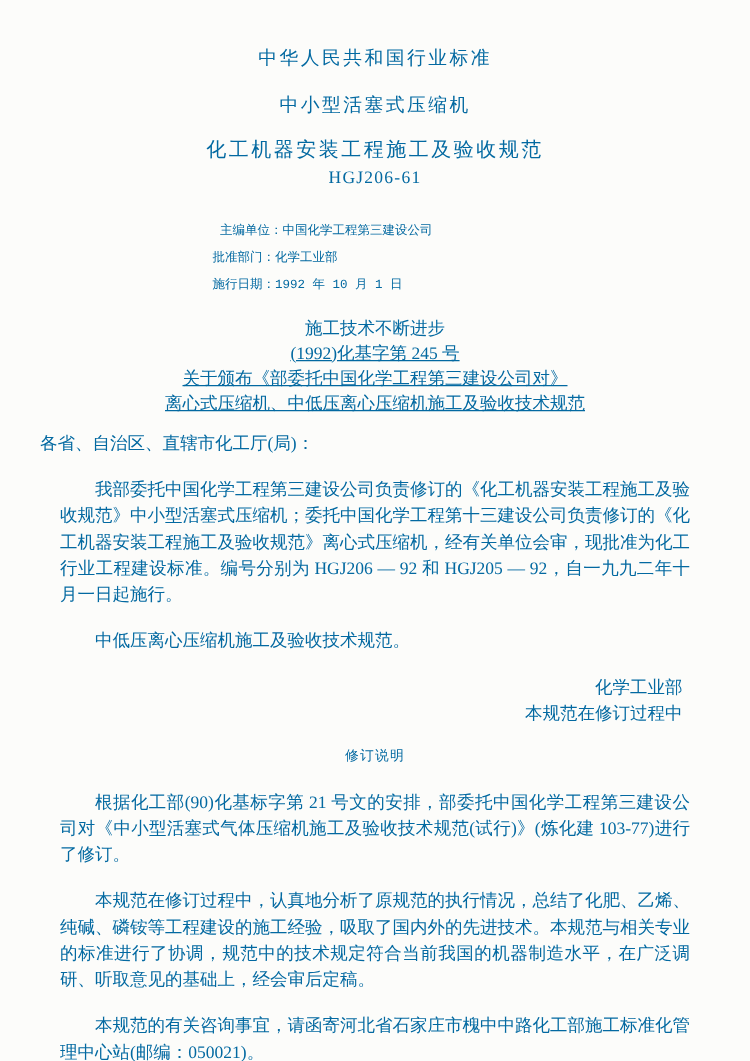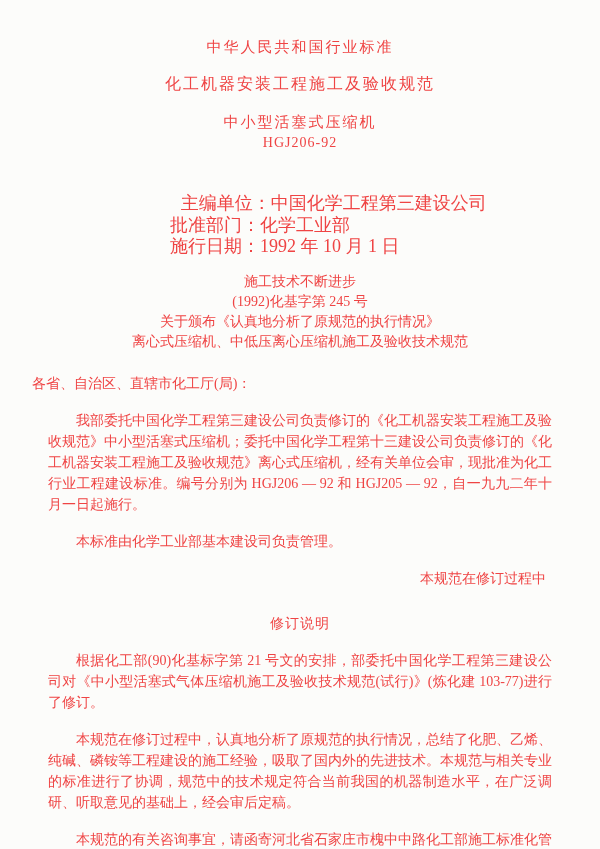--- a/index.html
+++ b/index.html
@@ -6,21 +6,21 @@
   body {
     background: #e8e8e8;
     font-family: "Liberation Serif", "DejaVu Serif", serif;
   }
   .page {
     position: relative;
     width: 600px;
     height: 849px;
     margin: 0 auto;
     background: #fcfcfa;
-    color: #ef4444;
+    color: #0369a1;
     box-sizing: border-box;
     padding: 36px 32px 36px 32px;
     overflow: hidden;
   }
   .center { text-align: center; }
   .doc-title-1 {
     font-size: 15px;
     letter-spacing: 2px;
     line-height: 22px;
   }
@@ -36,90 +36,92 @@
     line-height: 20px;
     margin-top: 17px;
   }
   .doc-title-4 {
     font-size: 14px;
     letter-spacing: 1px;
     line-height: 20px;
     margin-top: 1px;
   }
   .meta-block {
-    margin-top: 40px;
+    margin-top: 22px;
     margin-left: 138px;
-    font-size: 18px;
+    font-size: 10px;
     line-height: 21.5px;
+    font-family: Liberation Mono, monospace;
   }
   .meta-line-first { text-indent: 0.6em; }
   .notice-head {
     margin-top: 14px;
     font-size: 14px;
     line-height: 20px;
   }
   .notice-head div { margin-top: 0; }
-  .notice-head .nh-gap { margin-top: 0px; }
+  .notice-head .nh-gap { margin-top: 0px; text-decoration: underline; }
   .body-text {
     font-size: 14px;
     line-height: 21px;
     text-align: justify;
   }
   .salutation {
-    margin-top: 21px;
+    margin-top: 11px;
   }
   p.para {
     margin: 16px;
     text-indent: 2em;
   }
   .signature {
     margin-top: 4px;
     text-align: right;
     padding-right: 22px;
     font-size: 14px;
     line-height: 21.5px;
   }
   .revision-title {
-    margin-top: 24px;
-    font-size: 14px;
+    margin-top: 12px;
+    font-size: 11px;
     letter-spacing: 1px;
     line-height: 21px;
   }
   .revision-body { margin-top: 0; }
 </style>
 </head>
 <body>
 
 <div class="page">
 
   <div class="center doc-title-1">中华人民共和国行业标准</div>
+  <div class="center doc-title-3">中小型活塞式压缩机</div>
   <div class="center doc-title-2">化工机器安装工程施工及验收规范</div>
-  <div class="center doc-title-3">中小型活塞式压缩机</div>
-  <div class="center doc-title-4">HGJ206-92</div>
+  <div class="center doc-title-4">HGJ206-61</div>
 
   <div class="meta-block">
     <div class="meta-line-first">主编单位：中国化学工程第三建设公司</div>
     <div>批准部门：化学工业部</div>
     <div>施行日期：1992 年 10 月 1 日</div>
   </div>
 
   <div class="notice-head center">
     <div>施工技术不断进步</div>
     <div class="nh-gap">(1992)化基字第 245 号</div>
-    <div class="nh-gap">关于颁布《认真地分析了原规范的执行情况》</div>
+    <div class="nh-gap">关于颁布《部委托中国化学工程第三建设公司对》</div>
     <div class="nh-gap">离心式压缩机、中低压离心压缩机施工及验收技术规范</div>
   </div>
 
   <div class="body-text">
     <div class="salutation">各省、自治区、直辖市化工厅(局)：</div>
     <p class="para">我部委托中国化学工程第三建设公司负责修订的《化工机器安装工程施工及验收规范》中小型活塞式压缩机；委托中国化学工程第十三建设公司负责修订的《化工机器安装工程施工及验收规范》离心式压缩机，经有关单位会审，现批准为化工行业工程建设标准。编号分别为 HGJ206 — 92 和 HGJ205 — 92，自一九九二年十月一日起施行。</p>
-    <p class="para">本标准由化学工业部基本建设司负责管理。</p>
+    <p class="para">中低压离心压缩机施工及验收技术规范。</p>
   </div>
 
   <div class="signature">
+    <div>化学工业部</div>
     <div>本规范在修订过程中</div>
   </div>
 
   <div class="center revision-title">修订说明</div>
   <div class="body-text revision-body">
     <p class="para">根据化工部(90)化基标字第 21 号文的安排，部委托中国化学工程第三建设公司对《中小型活塞式气体压缩机施工及验收技术规范(试行)》(炼化建 103-77)进行了修订。</p>
     <p class="para">本规范在修订过程中，认真地分析了原规范的执行情况，总结了化肥、乙烯、纯碱、磷铵等工程建设的施工经验，吸取了国内外的先进技术。本规范与相关专业的标准进行了协调，规范中的技术规定符合当前我国的机器制造水平，在广泛调研、听取意见的基础上，经会审后定稿。</p>
     <p class="para">本规范的有关咨询事宜，请函寄河北省石家庄市槐中中路化工部施工标准化管理中心站(邮编：050021)。</p>
   </div>
 

